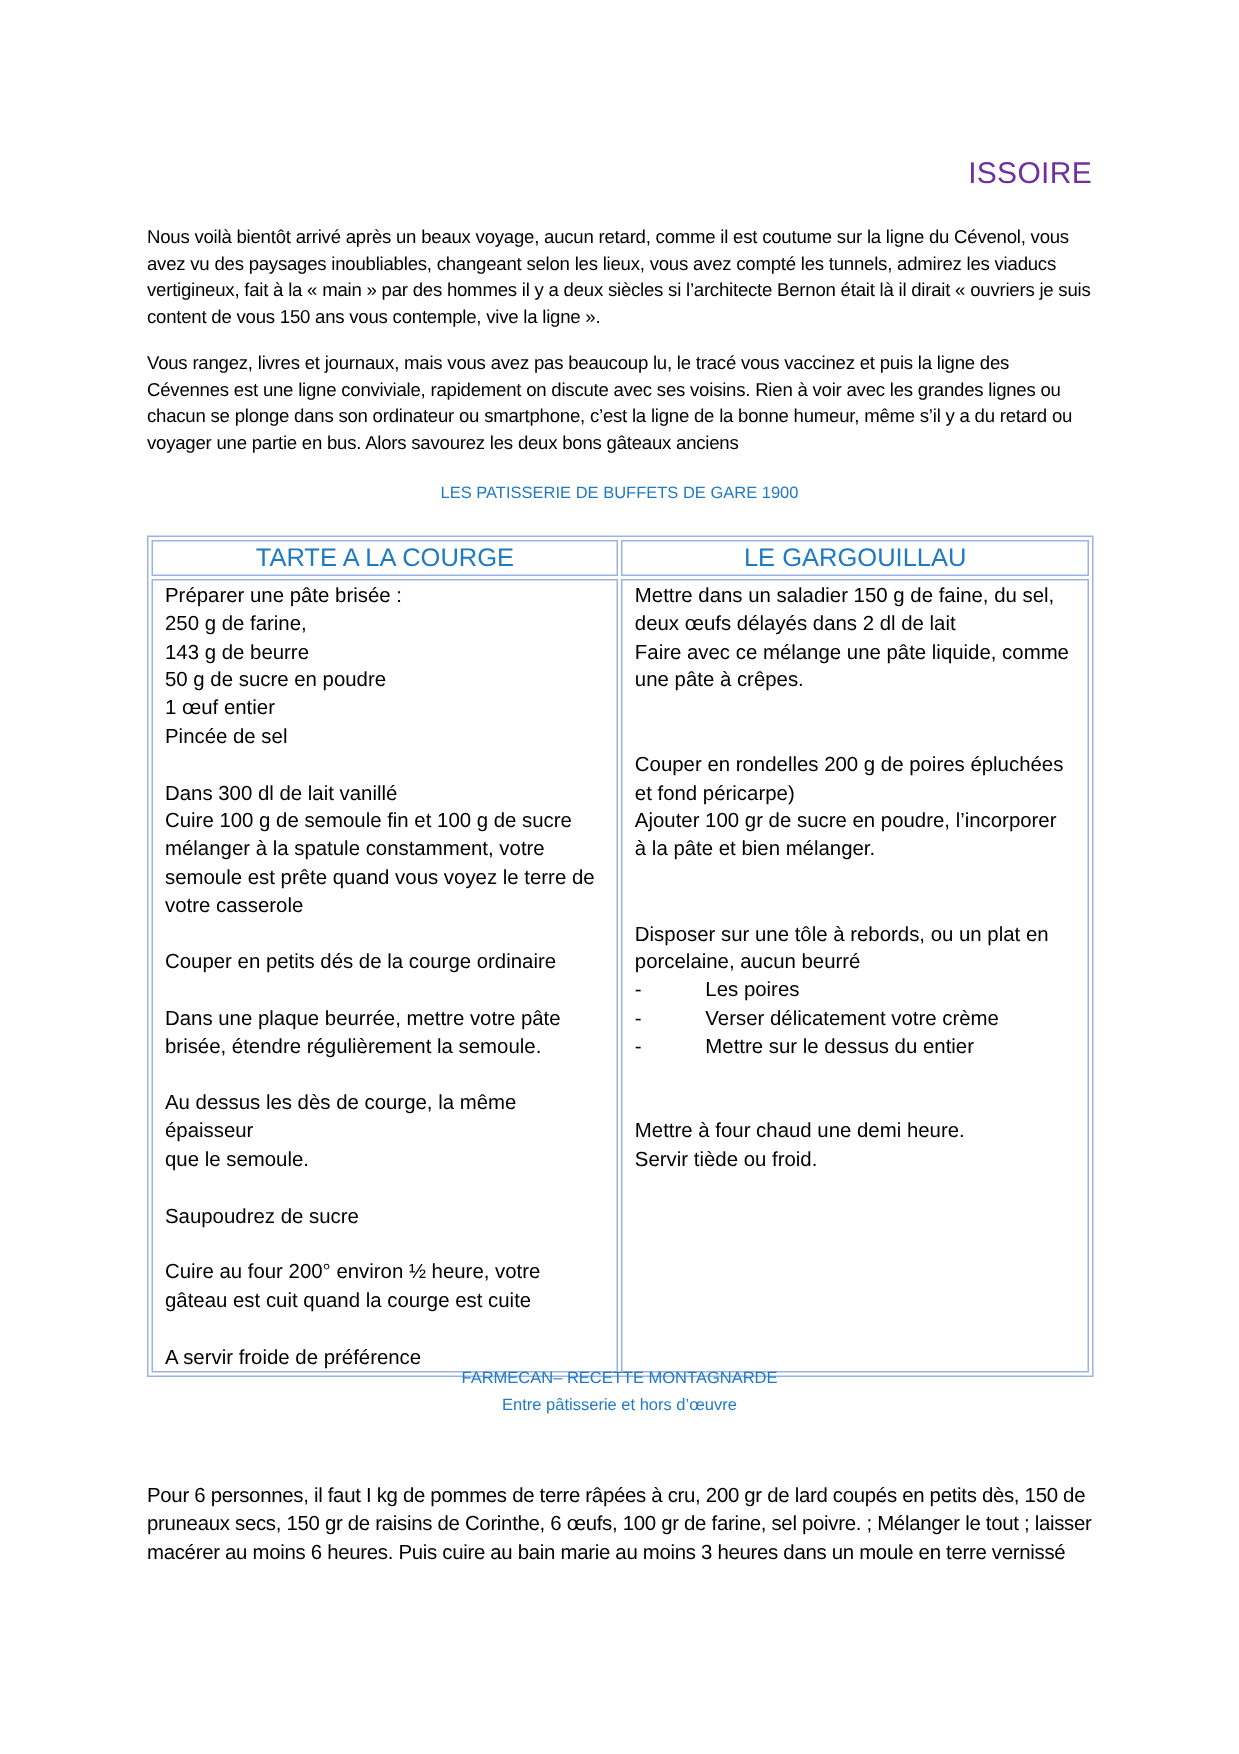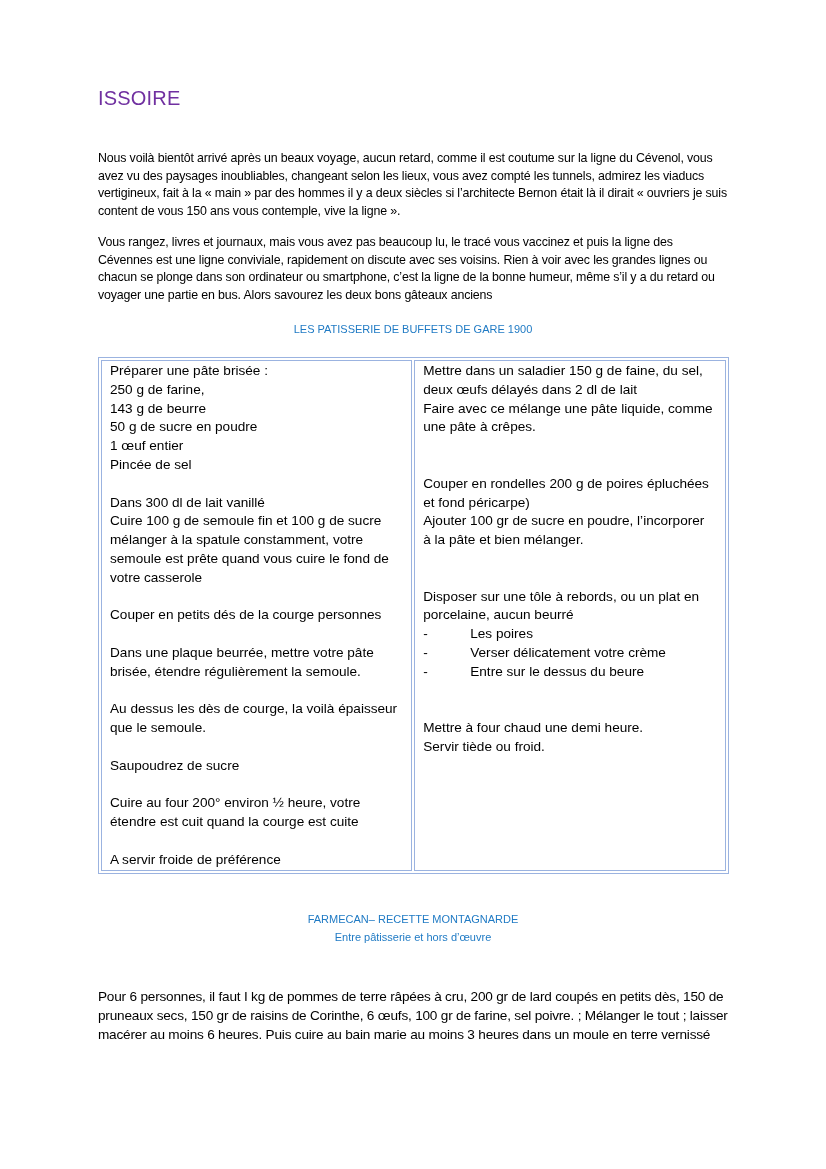--- a/index.html
+++ b/index.html
@@ -1,19 +1,19 @@
 <!DOCTYPE html>
 <html><head>
 <meta charset="utf-8">
 <style>
   html, body { margin: 0; padding: 0; background: #ffffff; }
   body { width: 826px; height: 1169px; position: relative; overflow: hidden;
          font-family: "Liberation Sans", "DejaVu Sans", sans-serif; color: #000; }
   .page { position: absolute; left: 98px; top: 0; width: 630px; }
-  .title { position: absolute; left: 0; width: 630px; top: 87px; text-align: left;
+  .title { position: absolute; left: 0; width: 630px; top: 105px; text-align: right;
            font-size: 20px; color: #7030a0; letter-spacing: 0.2px; }
   .para { position: absolute; left: 0; width: 632px; font-size: 12.4px; line-height: 17.6px;
           letter-spacing: -0.15px; }
   .p1 { top: 150px; }
   .p2 { top: 234px; }
   .section-title { position: absolute; left: 0; width: 630px; text-align: center;
                    color: #1f7ac4; font-size: 11px; line-height: 17.6px; }
   .st1 { top: 321px; }
   .st2 { top: 911px; text-align: center; }
   .st2b { top: 929px; }
@@ -37,68 +37,72 @@
 <div class="page">
   <div class="title">ISSOIRE</div>
 
   <div class="para p1">Nous voilà bientôt arrivé après un beaux voyage, aucun retard, comme il est coutume  sur la ligne du Cévenol, vous avez vu des paysages inoubliables, changeant selon les lieux, vous avez compté les tunnels, admirez les viaducs vertigineux, fait à la « main » par des hommes il y a deux siècles si l’architecte Bernon était là il dirait « ouvriers je suis content de vous 150 ans vous contemple, vive la ligne ».</div>
   <div class="para p2">Vous rangez, livres et journaux, mais vous avez pas beaucoup lu, le tracé vous vaccinez et puis la ligne des Cévennes est une ligne conviviale, rapidement on discute avec ses voisins. Rien à voir avec les grandes lignes ou chacun se plonge dans son ordinateur ou smartphone, c’est la ligne de la bonne humeur, même s’il y a du retard  ou voyager une partie en bus. Alors savourez les deux bons gâteaux anciens</div>
 
   <div class="section-title st1">LES PATISSERIE DE BUFFETS DE GARE 1900</div>
 
   <table class="recipes">
     <tbody>
+        <tr>
+      <th class="col-left">TARTE A LA COURGE</th>
+      <th class="col-right">LE GARGOUILLAU</th>
+    </tr>
     <tr>
       <td class="col-left" id="left-cell">
             <span class="line">Préparer une pâte brisée :</span>
             <span class="line">250 g de farine,</span>
             <span class="line">143 g de beurre</span>
             <span class="line">50 g de sucre en poudre</span>
             <span class="line">1 œuf entier</span>
             <span class="line">Pincée de sel</span>
             <span class="line">&nbsp;</span>
             <span class="line">Dans 300 dl de lait vanillé</span>
             <span class="line">Cuire 100 g de semoule fin et 100 g de sucre</span>
             <span class="line">mélanger à la spatule constamment, votre</span>
-            <span class="line">semoule est prête quand vous cuire le fond de</span>
+            <span class="line">semoule est prête quand vous voyez le terre de</span>
             <span class="line">votre casserole</span>
             <span class="line">&nbsp;</span>
-            <span class="line">Couper en petits dés de la courge personnes</span>
+            <span class="line">Couper en petits dés de la courge ordinaire</span>
             <span class="line">&nbsp;</span>
             <span class="line">Dans une plaque beurrée, mettre votre pâte</span>
             <span class="line">brisée, étendre régulièrement la semoule.</span>
             <span class="line">&nbsp;</span>
-            <span class="line">Au dessus les dès de courge, la voilà épaisseur</span>
+            <span class="line">Au dessus les dès de courge, la même épaisseur</span>
             <span class="line">que le semoule.</span>
             <span class="line">&nbsp;</span>
             <span class="line">Saupoudrez de sucre</span>
             <span class="line">&nbsp;</span>
             <span class="line">Cuire au four 200° environ ½ heure, votre</span>
-            <span class="line">étendre est cuit quand la courge est cuite</span>
+            <span class="line">gâteau est cuit quand la courge est cuite</span>
             <span class="line">&nbsp;</span>
             <span class="line">A servir froide de préférence</span>
           </td>
       <td class="col-right" id="right-cell">
             <span class="line">Mettre dans un saladier 150 g de faine, du sel,</span>
             <span class="line">deux œufs délayés dans 2 dl de lait</span>
             <span class="line">Faire avec ce mélange une pâte liquide, comme</span>
             <span class="line">une pâte à crêpes.</span>
             <span class="line">&nbsp;</span>
             <span class="line">&nbsp;</span>
             <span class="line">Couper en rondelles 200 g de poires épluchées</span>
             <span class="line">et fond péricarpe)</span>
             <span class="line">Ajouter 100 gr de sucre en poudre, l’incorporer</span>
             <span class="line">à la pâte et bien mélanger.</span>
             <span class="line">&nbsp;</span>
             <span class="line">&nbsp;</span>
             <span class="line">Disposer sur une tôle à rebords, ou un plat en</span>
             <span class="line">porcelaine, aucun beurré</span>
             <span class="line bullet"><span class="dash">-</span><span>Les poires</span></span>
             <span class="line bullet"><span class="dash">-</span><span>Verser délicatement votre crème</span></span>
-            <span class="line bullet"><span class="dash">-</span><span>Entre sur le dessus du beure</span></span>
+            <span class="line bullet"><span class="dash">-</span><span>Mettre sur le dessus du entier</span></span>
             <span class="line">&nbsp;</span>
             <span class="line">&nbsp;</span>
             <span class="line">Mettre à four chaud une demi heure.</span>
             <span class="line">Servir tiède ou froid.</span>
           </td>
     </tr>
   </tbody>
     </table>
 
   <div class="section-title st2">FARMECAN– RECETTE MONTAGNARDE</div>

